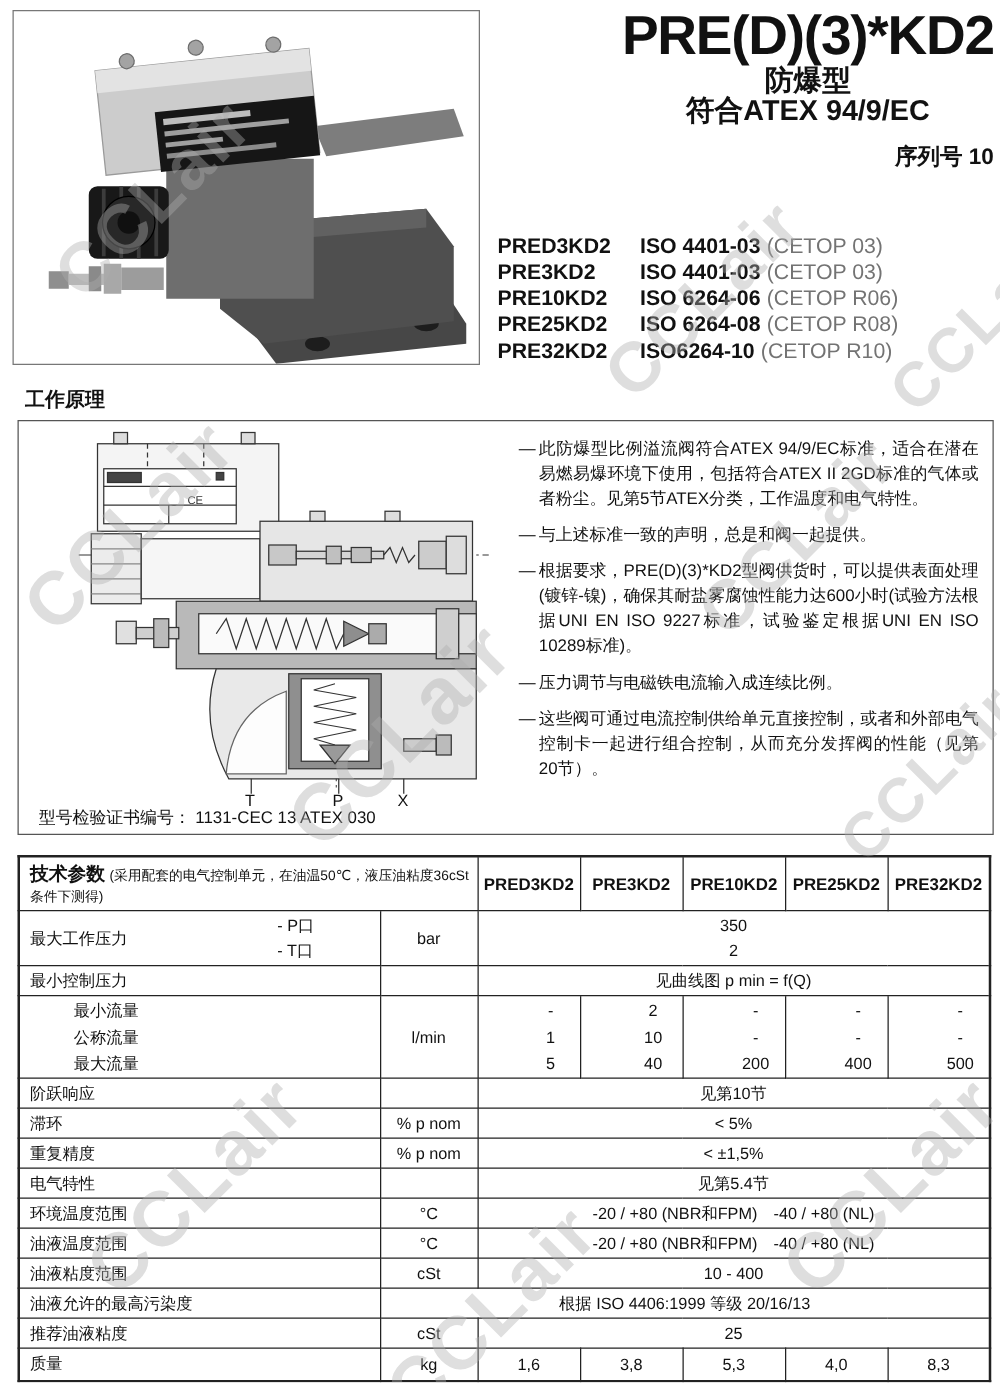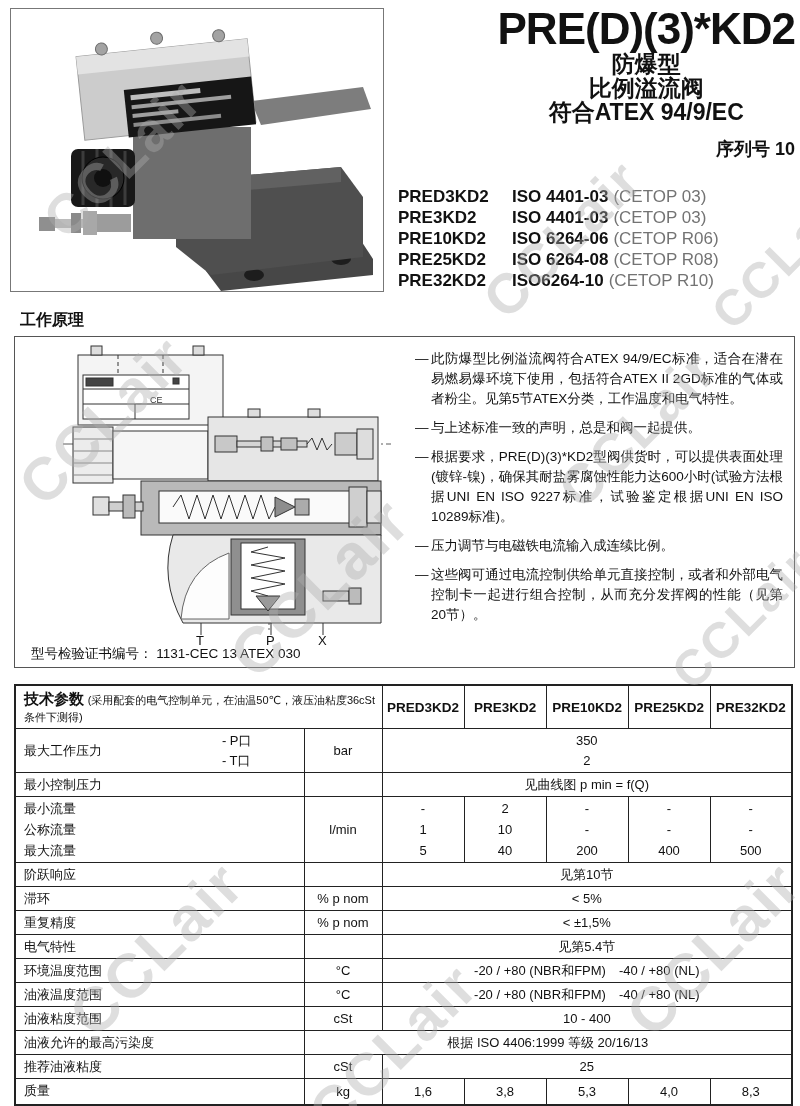--- a/index.html
+++ b/index.html
@@ -36,21 +36,21 @@
              font-weight:normal;color:#111;}
   table.spec{border:2px solid #222;}
   .c-label{text-align:left !important;padding-left:8px !important;}
   .r-head th{height:40px;}
   .th-model{font-weight:bold !important;font-size:13.5px;}
   .tt{font-size:15px;font-weight:bold;}
   .tn{font-size:11px;}
   .mp{display:flex;align-items:center;}
   .mp-ports{display:flex;flex-direction:column;margin-left:auto;margin-right:48px;text-align:left;line-height:20px;justify-content:flex-end;}
   .two-line div{line-height:20px;}
-  .flow-lines div{line-height:21px;}
+  .flow-lines div{line-height:21px;margin-left:35px;}
   tr.r-maxp{height:44px;}
   tr.r-single{height:24px;}
   tr.r-flow{height:64px;}
   tr.r-mass{height:26px;}
 </style>
 </head>
 <body>
 
 <div class="page">
 
@@ -105,21 +105,20 @@
       <rect x="44" y="210" width="40" height="9" fill="#bcbcbc"></rect>
       <rect x="60" y="204" width="10" height="20" fill="#8a8a8a"></rect>
       <rect x="72" y="202" width="14" height="24" fill="#a8a8a8"></rect>
       <rect x="86" y="205" width="34" height="18" fill="#9c9c9c"></rect>
     </svg>
   </div>
 
   <div class="title-block">
     <div class="t-main">PRE(D)(3)*KD2</div>
     <div class="t-sub">防爆型</div>
-    <div class="t-sub">比例溢流阀</div>
     <div class="t-sub">符合ATEX 94/9/EC</div>
     <div class="t-series">序列号 10</div>
   </div>
 
   <div class="models">
     <div class="m-row">
       <span class="m-name">PRED3KD2</span><span class="m-iso">ISO 4401-03</span><span class="m-cetop">(CETOP 03)</span>
     </div>
     <div class="m-row">
       <span class="m-name">PRE3KD2</span><span class="m-iso">ISO 4401-03</span><span class="m-cetop">(CETOP 03)</span>

